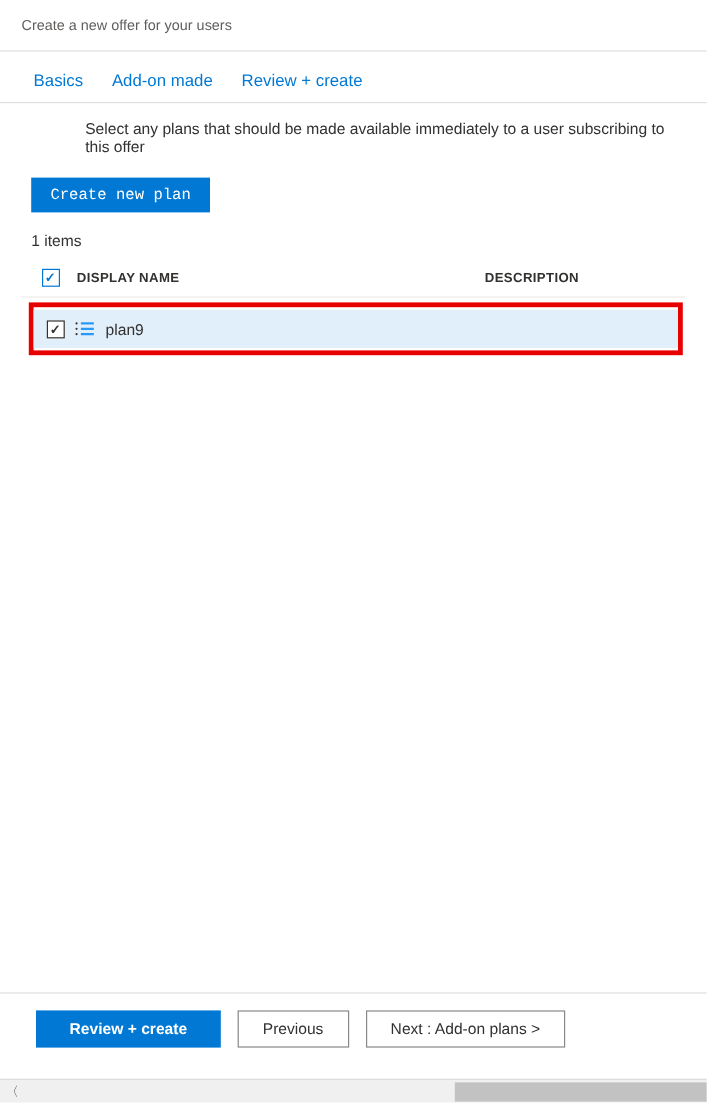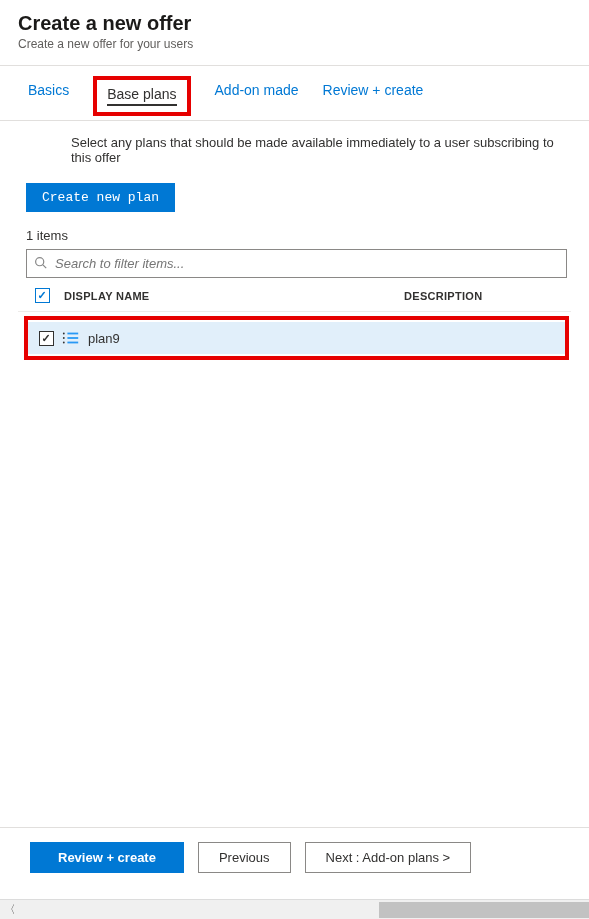--- a/index.html
+++ b/index.html
@@ -227,51 +227,38 @@
       width: 210px;
       background: #c2c2c2;
     }
     svg.plan-svg { width: 18px; height: 16px; }
   </style>
 </head>
 <body>
 
 <div class="page">
   <div class="header">
-    <div class="title">Create a new offer</div>
     <div class="subtitle">Create a new offer for your users</div>
   </div>
   <hr class="hr-top">
 
   <div class="tabs">
     <div class="tab">Basics</div>
-    <div class="tab active">
-      <span class="underline">Base plans</span>
-    </div>
     <div class="tab">Add-on made</div>
     <div class="tab">Review + create</div>
   </div>
 
   <div class="instruction">Select any plans that should be made available immediately to a user subscribing to this offer</div>
 
   <div>
     <button class="create-plan-btn">Create new plan</button>
   </div>
 
   <div class="count">1 items</div>
 
-  <div class="search-box">
-    <span class="search-icon">
-      <svg width="13" height="13" viewBox="0 0 16 16" fill="none" stroke="#888" stroke-width="1.5">
-        <circle cx="7" cy="7" r="5"></circle>
-        <line x1="11" y1="11" x2="15" y2="15"></line>
-      </svg>
-    </span>
-    <input class="search-input" type="text" placeholder="Search to filter items..." style="">
-  </div>
 
   <div class="table-header">
     <div class="th-chk">
       <span class="chkbox">✓</span>
     </div>
     <div class="th th-name">DISPLAY NAME</div>
     <div class="th th-desc">DESCRIPTION</div>
   </div>
 
   <div class="row-highlight-wrap">

